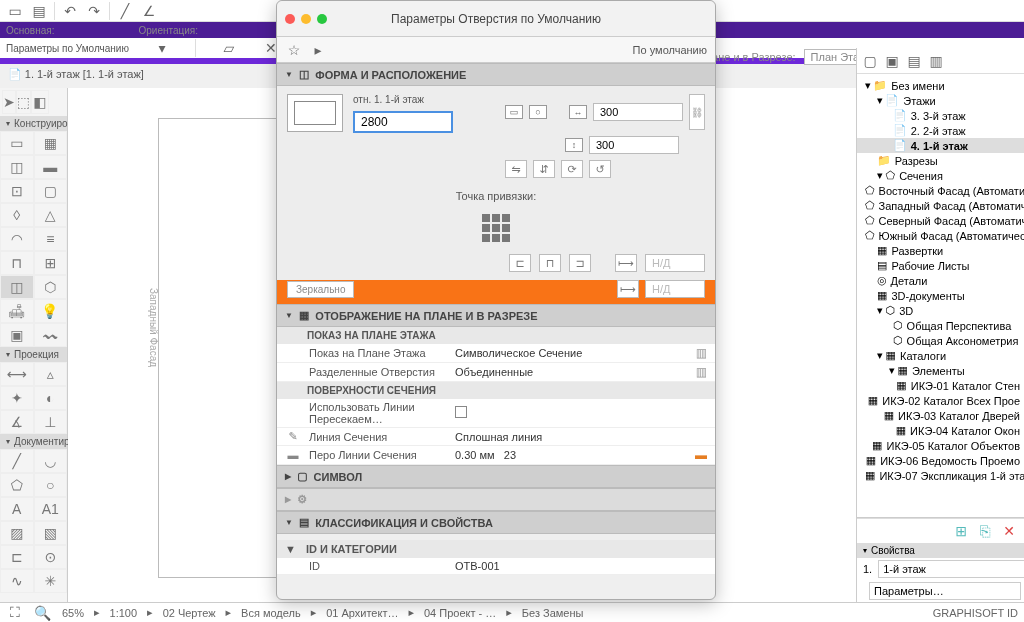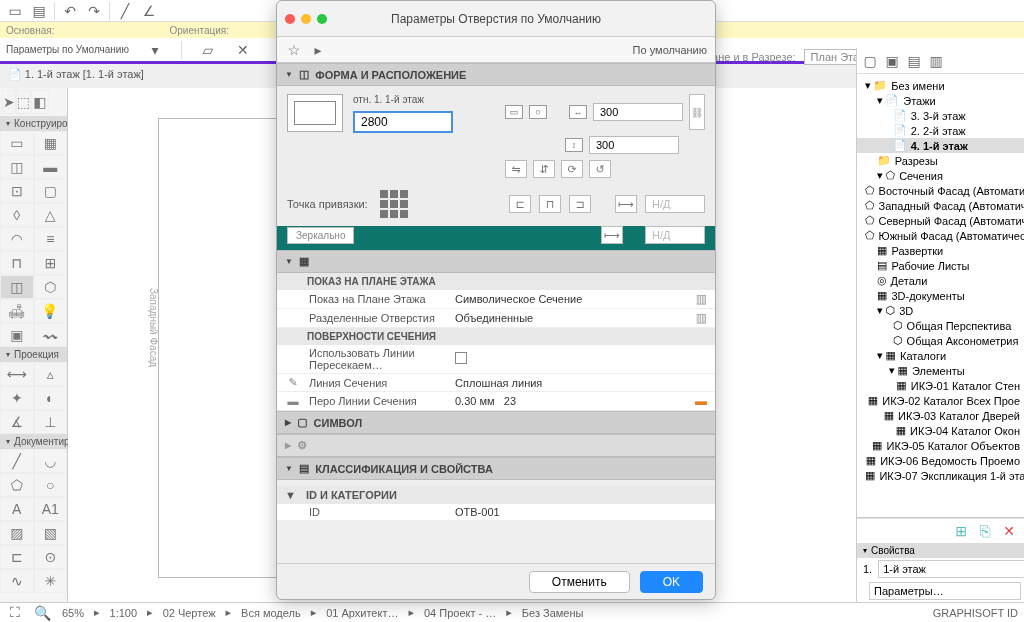--- a/index.html
+++ b/index.html
@@ -1,25 +1,25 @@
 <!DOCTYPE html>
 <html><head>
 <meta charset="utf-8">
 <style>
 * { box-sizing: border-box; margin: 0; padding: 0; font-family: -apple-system, "Helvetica Neue", Arial, sans-serif; font-size: 11px; }
 body { background: #f0f0f0; width: 1024px; height: 622px; overflow: hidden; position: relative; }
 
 
 .top-toolbar { height: 22px; background: #fff; border-bottom: 1px solid #ddd; display: flex; align-items: center; padding: 0 6px; gap: 6px; }
-.toolbar-row2 { height: 26px; background: #fff; border-bottom: 3px solid #6d28d9; display: flex; align-items: center; padding: 0 6px; gap: 17px; }
+.toolbar-row2 { height: 26px; background: #fff; border-bottom: 6px solid #6d28d9; display: flex; align-items: center; padding: 0 6px; gap: 24px; }
 .ico { width: 18px; height: 18px; display: inline-flex; align-items: center; justify-content: center; color: #666; font-size: 14px; cursor: pointer; }
 .sep { width: 1px; height: 18px; background: #ddd; }
 
 .lbl-section { font-size: 10px; color: #888; padding: 2px 6px; }
-.section-row { height: 16px; background: #fef9c3; display: flex; align-items: center; gap: 31px; }
+.section-row { height: 16px; background: #4c1d95; display: flex; align-items: center; }
 .breadcrumb { font-size: 11px; color: #555; padding: 4px 8px; }
 
 
 .left-palette { position: absolute; left: 0; top: 88px; width: 68px; background: #f4f4f4; border-right: 1px solid #ccc; bottom: 20px; }
 .palette-header { background: #dcdcdc; padding: 2px 6px; font-size: 10px; color: #555; display: flex; align-items: center; gap: 4px; }
 .palette-header::before { content: "▾"; font-size: 8px; }
 .palette-grid { display: grid; grid-template-columns: 1fr 1fr; }
 .palette-cell { height: 24px; border: 1px solid #eee; display: flex; align-items: center; justify-content: center; color: #777; cursor: pointer; font-size: 14px; }
 .palette-cell.active { background: #d8d8d8; }
 
@@ -69,26 +69,26 @@
 .form-col { display: flex; flex-direction: column; gap: 6px; }
 .form-label { font-size: 10px; color: #555; }
 .value-input { border: 2px solid #4a90e2; background: #fff; padding: 2px 6px; width: 100px; font-size: 12px; }
 
 .form-right { display: flex; flex-direction: column; gap: 6px; margin-left: auto; }
 .dim-row { display: flex; align-items: center; gap: 6px; }
 .dim-ico { width: 18px; height: 14px; border: 1px solid #999; display: flex; align-items: center; justify-content: center; font-size: 9px; color: #666; background: #fff; }
 .dim-input { border: 1px solid #bbb; background: #fff; padding: 2px 6px; width: 90px; font-size: 11px; }
 .chain-ico { width: 16px; height: 36px; border: 1px solid #bbb; background: #fff; display: flex; align-items: center; justify-content: center; font-size: 10px; color: #888; }
 
-.anchor-area { padding: 4px 10px 8px; background: #ededed; display: flex; align-items: center; gap: 12px; font-size: 11px; color: #555; }
+.anchor-area { padding: 4px 10px 8px; background: #ededed; display: flex; align-items: center; gap: 12px; font-size: 11px; color: #555; flex-direction: column; }
 .anchor-grid { width: 28px; height: 28px; display: grid; grid-template: repeat(3,1fr)/repeat(3,1fr); gap: 2px; }
 .anchor-grid span { background: #777; width: 100%; height: 100%; }
 .anchor-right { display: flex; gap: 8px; margin-left: auto; }
 .mini-ico { width: 22px; height: 18px; border: 1px solid #bbb; background: #fff; display: flex; align-items: center; justify-content: center; font-size: 11px; color: #777; cursor: pointer; }
-.mirror-row { padding: 0 10px 6px; display: flex; gap: 22px; align-items: center; font-size: 10px; color: #888; background: #0f766e; }
+.mirror-row { padding: 0 10px 6px; display: flex; gap: 6px; align-items: center; font-size: 10px; color: #888; background: #f97316; }
 .mirror-seg { border: 1px solid #bbb; padding: 2px 8px; background: #fff; font-size: 10px; }
 
 .prop-table { background: #fff; }
 .prop-subhdr { background: #e8e8e8; padding: 3px 30px; font-size: 10px; font-weight: bold; color: #555; }
 .prop-row { display: flex; align-items: center; padding: 2px 8px; border-bottom: 1px solid #eee; gap: 8px; font-size: 11px; }
 .prop-row .ico-cell { width: 16px; text-align: center; color: #888; }
 .prop-row .name { flex: 0 0 138px; color: #555; }
 .prop-row .val { flex: 1; color: #333; }
 .prop-row .end-ico { width: 24px; color: #999; font-size: 12px; text-align: right; }
 .checkbox { width: 12px; height: 12px; border: 1px solid #888; display: inline-block; }
@@ -338,21 +338,21 @@
         <input class="dim-input" style="width: 60px; color: rgb(187, 187, 187);" value="Н/Д">
       </div>
     </div>
     <div class="mirror-row">
       <span class="mirror-seg">Зеркально</span>
       <span style="margin-left:auto"></span>
       <span class="mini-ico">⟼</span>
       <input class="dim-input" style="width: 60px; color: rgb(187, 187, 187);" value="Н/Д">
     </div>
 
-    <div class="section-hdr"><span class="arrow">▼</span>▦ </div>
+    <div class="section-hdr"><span class="arrow">▼</span>▦ <span>ОТОБРАЖЕНИЕ НА ПЛАНЕ И В РАЗРЕЗЕ</span></div>
     <div class="prop-table">
       <div class="prop-subhdr">ПОКАЗ НА ПЛАНЕ ЭТАЖА</div>
       <div class="prop-row">
           <span class="ico-cell"></span>
           <span class="name">Показ на Плане Этажа</span>
           <span class="val">Символическое Сечение</span>
           <span class="end-ico">▥</span>
         </div>
       <div class="prop-row">
           <span class="ico-cell"></span>
@@ -394,17 +394,13 @@
       <div class="prop-row">
           <span class="ico-cell"></span>
           <span class="name">ID</span>
           <span class="val">ОТВ-001</span>
           <span class="end-ico"></span>
         </div>
 
     </div>
   </div>
 
-  <div class="modal-footer">
-    <button class="btn">Отменить</button>
-    <button class="btn primary">OK</button>
-  </div>
 </div>
 
 </body></html>

